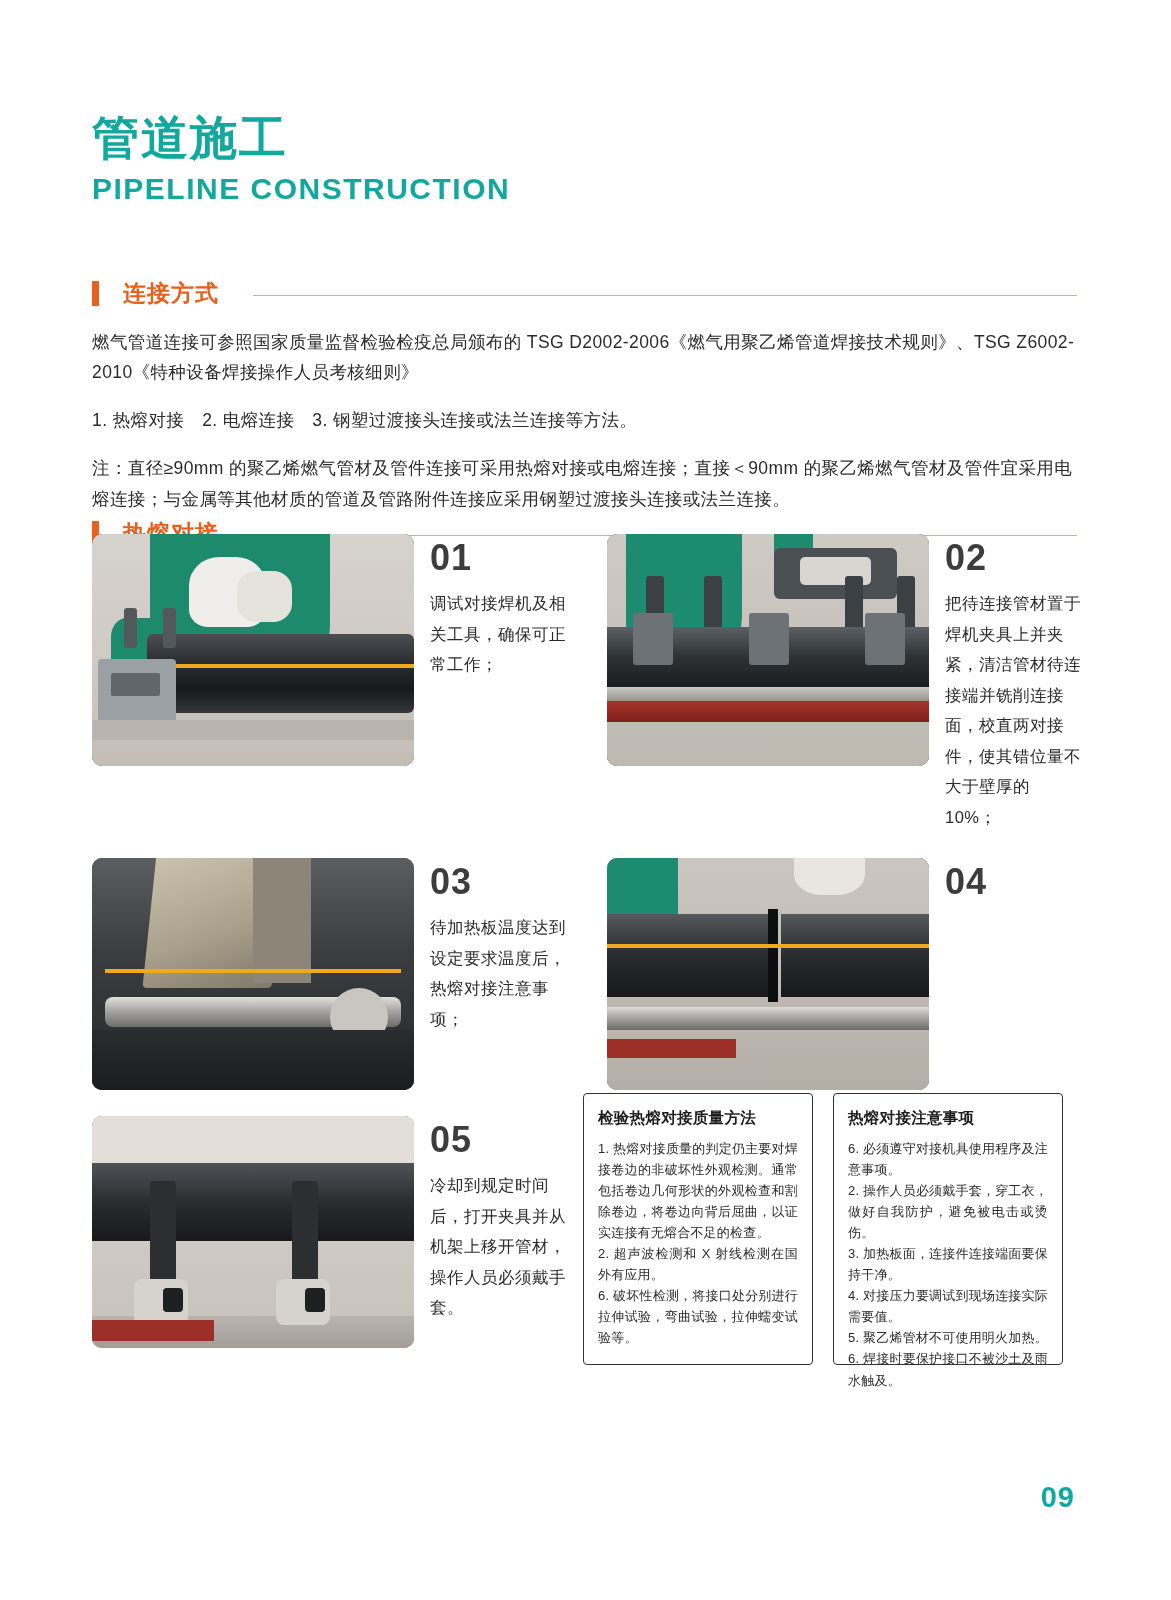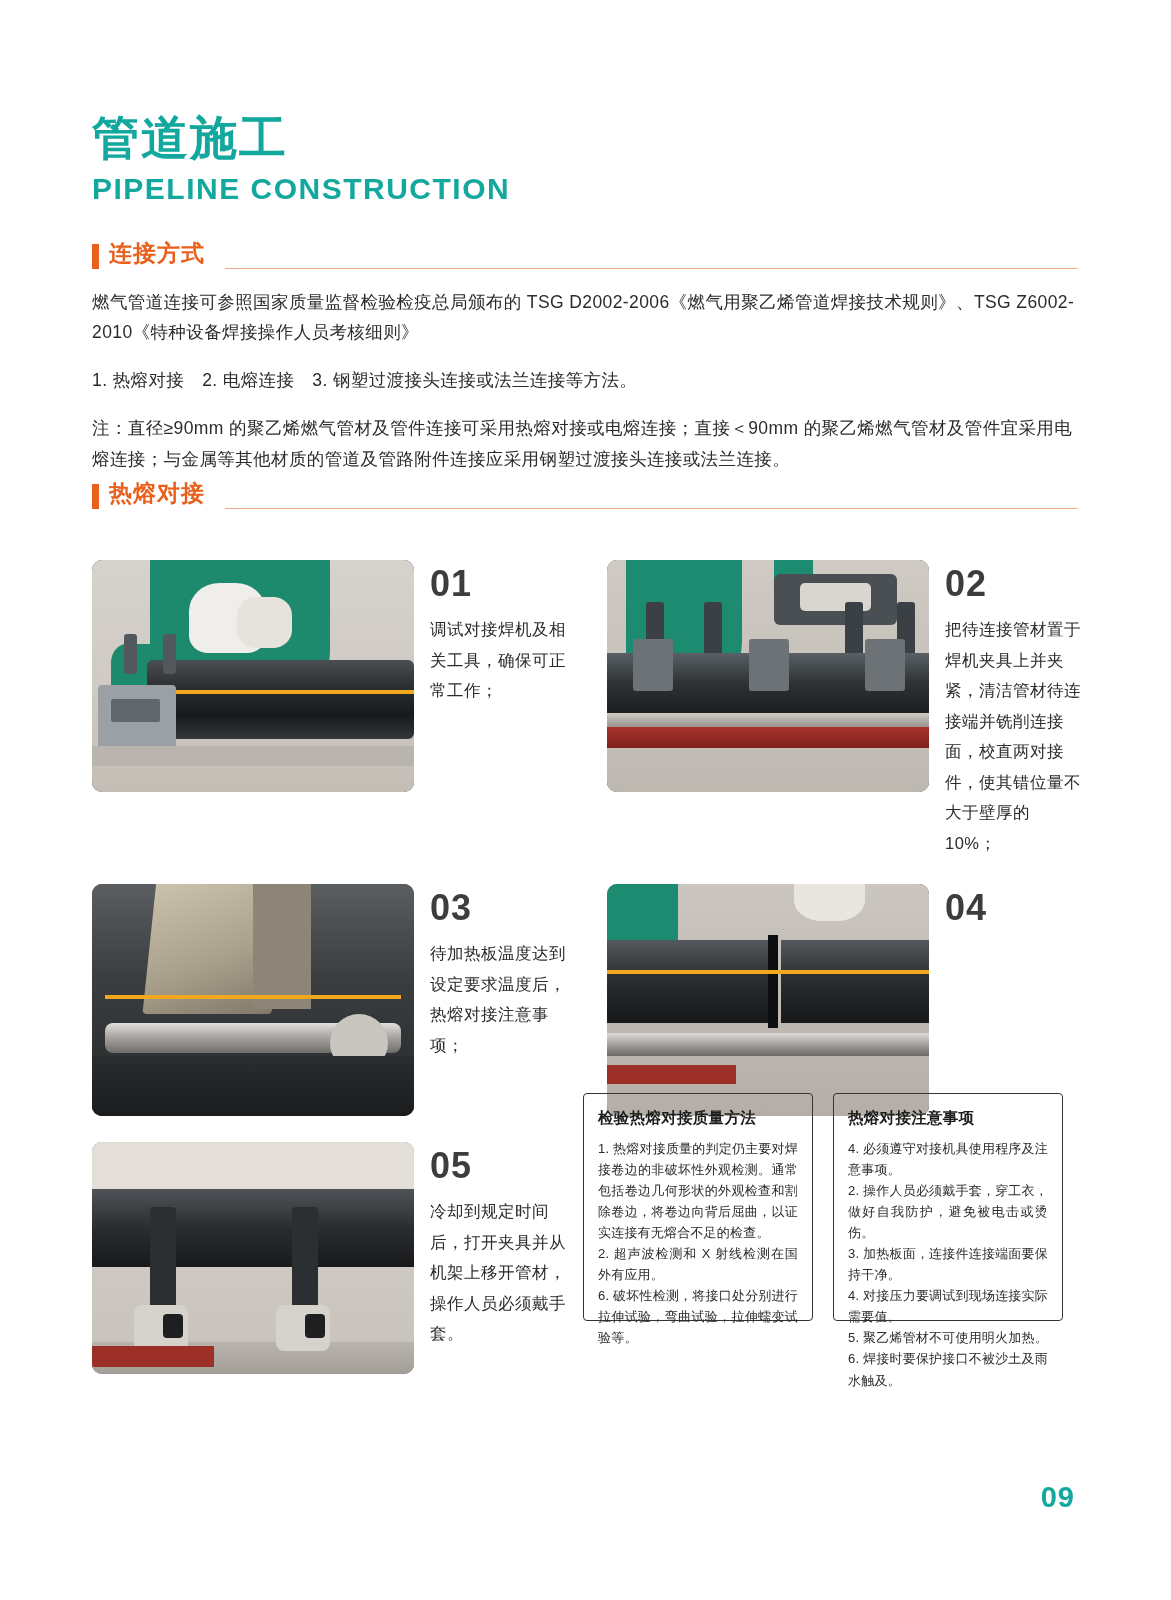--- a/index.html
+++ b/index.html
@@ -42,22 +42,23 @@
     font-size: 30px;
     color: #13a89e;
     letter-spacing: 1.5px;
     font-weight: 700;
     margin: 0;
   }
 
   
   .section-head {
     display: flex;
-    align-items: flex-end;
-    gap: 10px;
+    align-items: center;
+    gap: 24px;
+    margin-top: 40px;
   }
   .section-bar {
     width: 7px;
     height: 25px;
     background: #e8601c;
     display: inline-block;
   }
   .section-title {
     font-size: 23px;
     color: #e8601c;
@@ -101,21 +102,21 @@
     width: 985px;
   }
   .block-weld .lead {
     margin-top: 14px;
   }
 
   
   .steps {
     position: absolute;
     left: 92px;
-    top: 560px;
+    top: 534px;
     width: 990px;
   }
   .step-row {
     display: flex;
     gap: 40px;
     margin-bottom: 26px;
   }
   .step {
     display: flex;
     width: 475px;
@@ -154,21 +155,21 @@
     position: absolute;
     left: 583px;
     top: 1093px;
     display: flex;
     gap: 20px;
   }
   .box {
     border: 1px solid #333;
     border-radius: 4px;
     width: 230px;
-    height: 228px;
+    height: 272px;
     padding: 14px 14px 10px 14px;
     box-sizing: border-box;
   }
   .box-title {
     font-size: 15.5px;
     font-weight: bold;
     color: #1d1d1d;
     margin-bottom: 9px;
     letter-spacing: 0.3px;
   }
@@ -400,21 +401,21 @@
 
     <div class="box">
       <div class="box-title">检验热熔对接质量方法</div>
       <div class="box-item">1. 热熔对接质量的判定仍主要对焊接卷边的非破坏性外观检测。通常包括卷边几何形状的外观检查和割除卷边，将卷边向背后屈曲，以证实连接有无熔合不足的检查。</div>
       <div class="box-item">2. 超声波检测和 X 射线检测在国外有应用。</div>
       <div class="box-item">6. 破坏性检测，将接口处分别进行拉伸试验，弯曲试验，拉伸蠕变试验等。</div>
     </div>
 
     <div class="box">
       <div class="box-title">热熔对接注意事项</div>
-      <div class="box-item">4. 必须遵守对接机具使用程序及注意事项。</div>
+      <div class="box-item">6. 必须遵守对接机具使用程序及注意事项。</div>
       <div class="box-item">2. 操作人员必须戴手套，穿工衣，做好自我防护，避免被电击或烫伤。</div>
       <div class="box-item">3. 加热板面，连接件连接端面要保持干净。</div>
       <div class="box-item">4. 对接压力要调试到现场连接实际需要值。</div>
       <div class="box-item">5. 聚乙烯管材不可使用明火加热。</div>
       <div class="box-item">6. 焊接时要保护接口不被沙土及雨水触及。</div>
     </div>
 
   </div>
 
   <div class="page-num">09</div>

